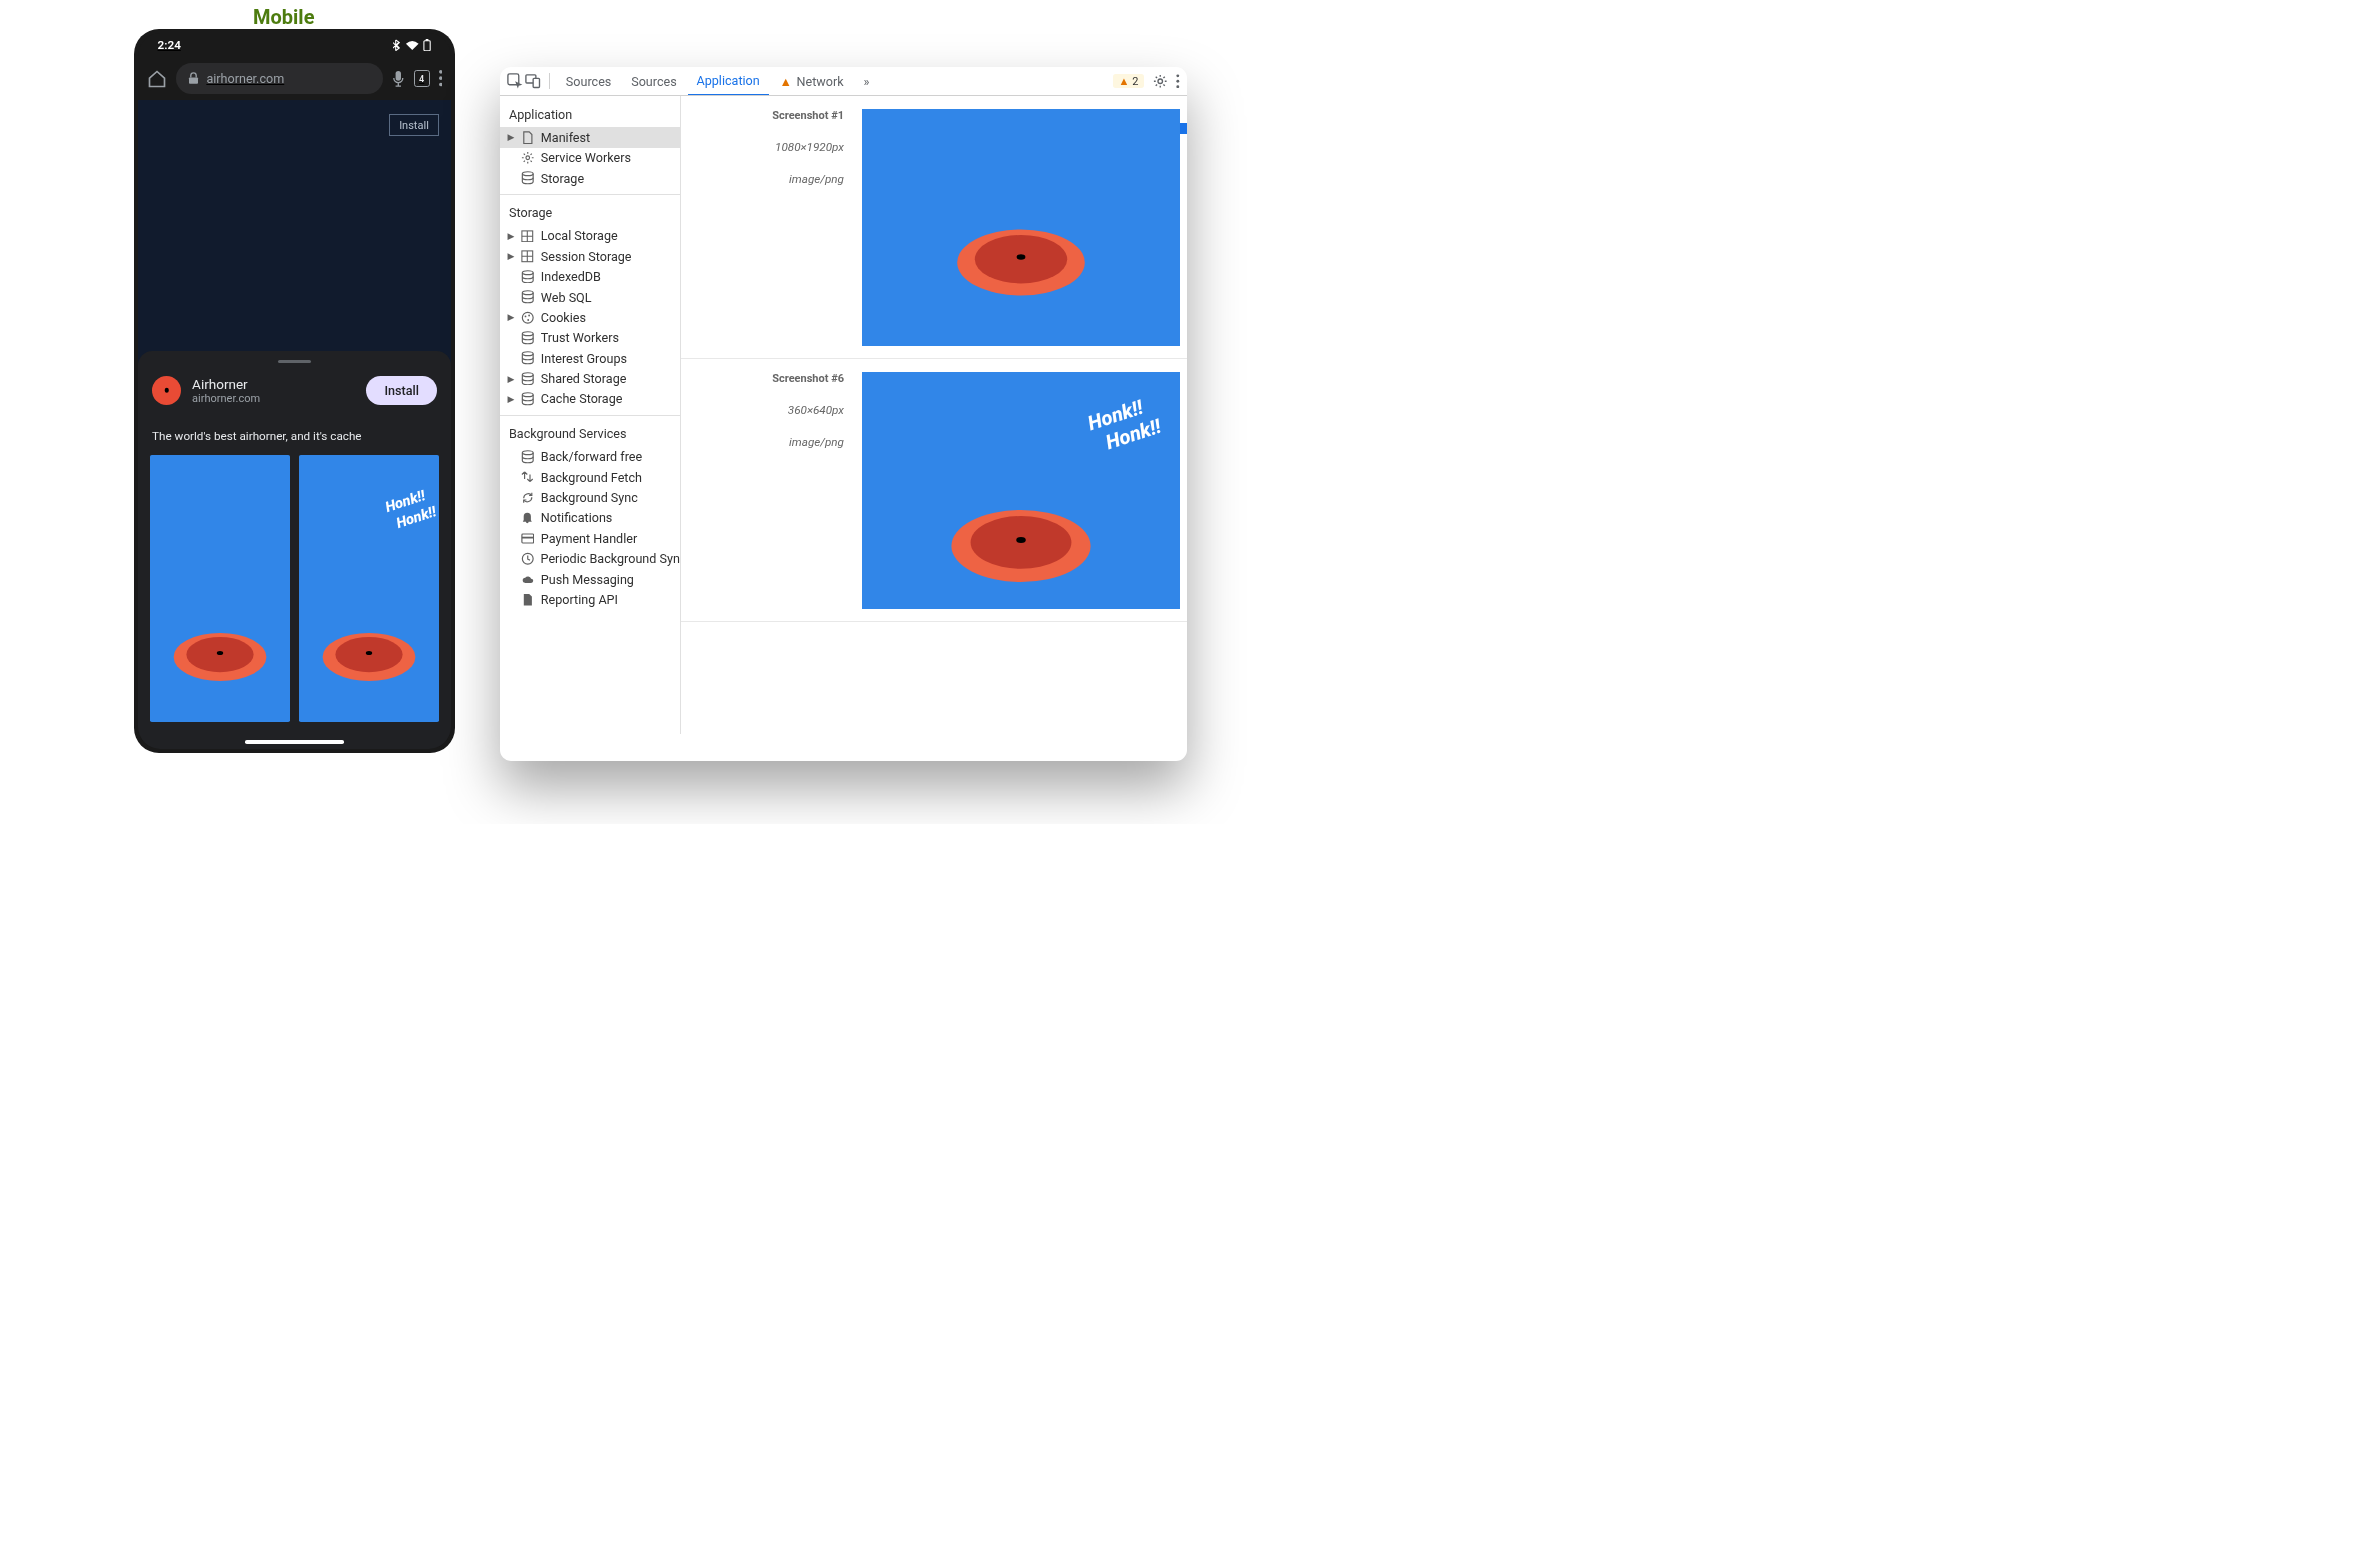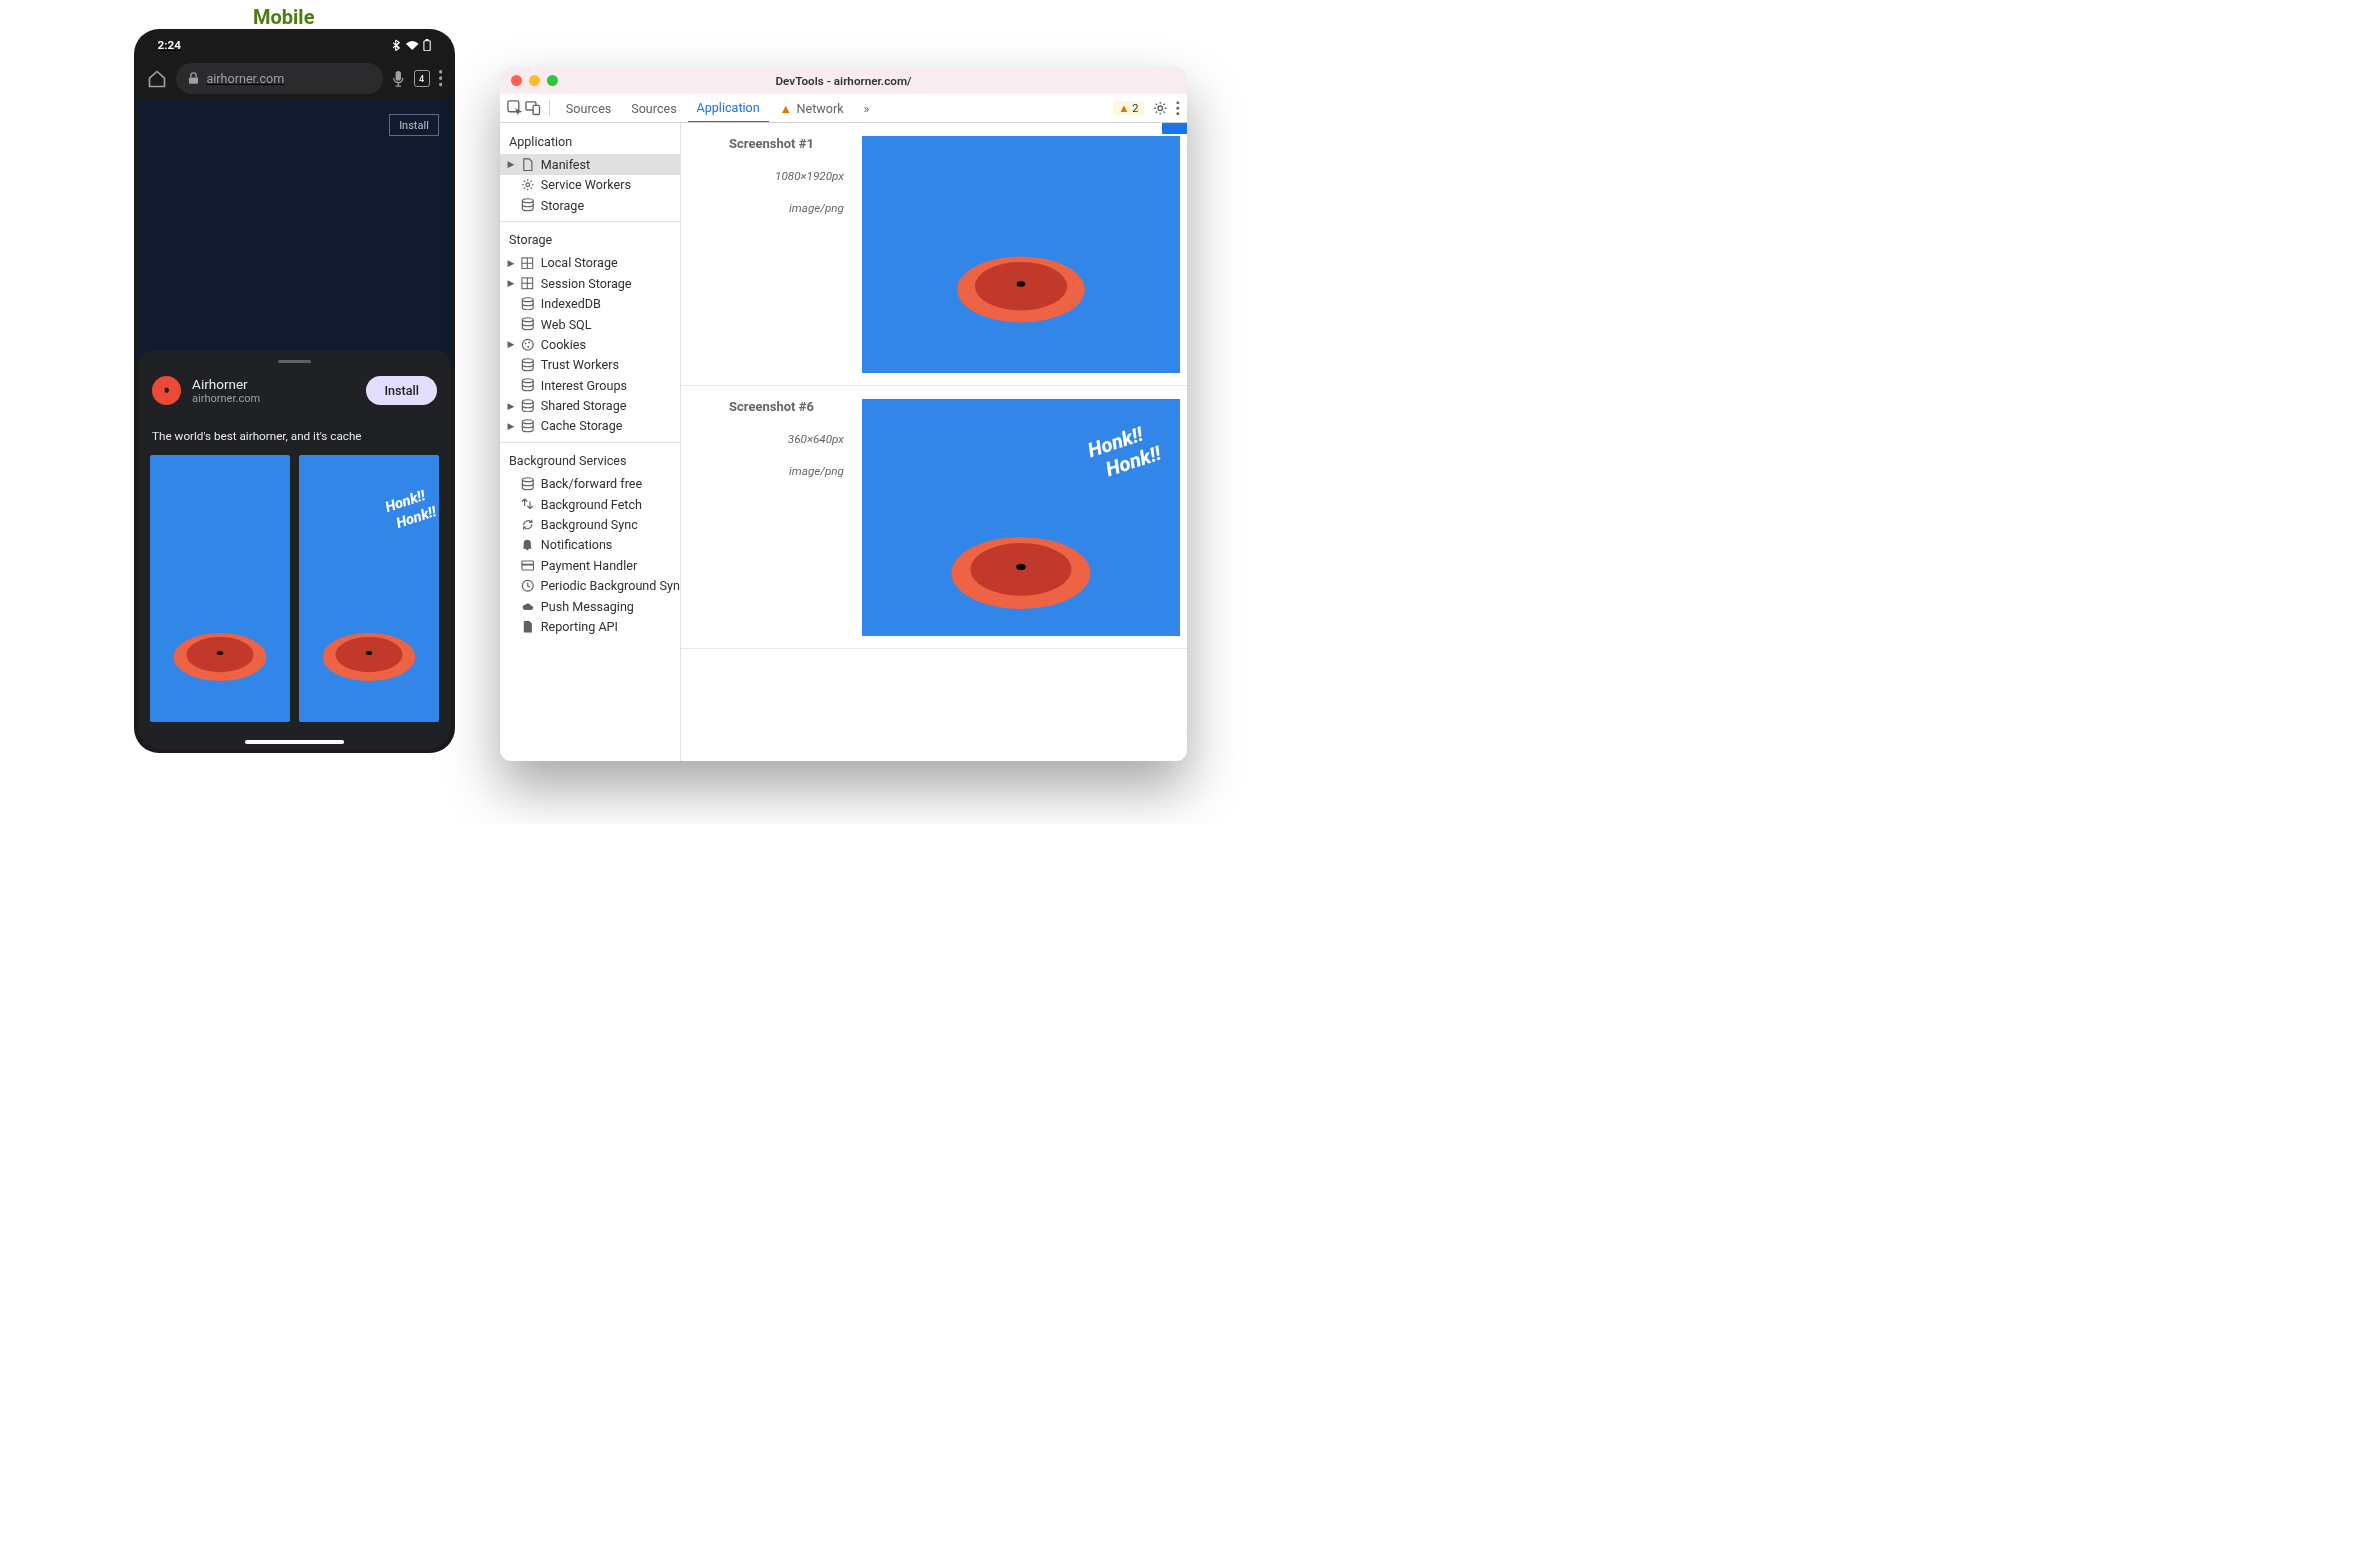--- a/index.html
+++ b/index.html
@@ -64,21 +64,21 @@
 .side-item { padding: 2.7px 9px 2.7px 22px; display: flex; align-items: center; gap: 6.3px; color: #303030; white-space: nowrap; cursor: pointer; }
 .side-item.selected { background: #e0e0e0; }
 .side-item .tri { width: 7.2px; font-size: 9px; margin-left: -14.5px; color: #606060; }
 .side-item .tri.none { visibility: hidden; }
 .side-sep { height: 0.9px; background: #e0e0e0; margin: 5.4px 0; }
 .side-icon { width: 13.5px; height: 13.5px; display: inline-flex; align-items: center; justify-content: center; color: #606060; flex-shrink:0; }
 
 .dt-content { flex: 1; overflow-y: auto; }
 .sc-block { border-bottom: 0.9px solid #e8e8e8; padding: 12.6px 7.2px 12.6px 18px; display: flex; gap: 18px; }
 .sc-meta { width: 145px; text-align: right; }
-.sc-title { font-weight: 700; color: #666; font-size: 13px; margin-bottom: 18px; text-align: center; }
+.sc-title { font-weight: 700; color: #666; font-size: 11px; margin-bottom: 18px; text-align: right; }
 .sc-dim, .sc-mime { color: #666; font-size: 11.7px; margin-bottom: 18px; font-style: italic; }
 .sc-img { flex: 1; background: #3186e8; height: 237px; position: relative; overflow: hidden; }
 .blue-strip { position: absolute; top: 56px; right: 0; width: 25px; height: 11px; background: #1a73e8; }
 
 svg { display: block; }
 </style>
 </head>
 <body>
 
 <svg width="0" height="0" style="position:absolute">
@@ -184,28 +184,20 @@
         </div>
       </div>
       <div class="nav-bar">
           <div class="nav-pill"></div>
         </div>
     </div>
   </div>
 </div>
 
 <div class="devtools">
-  <div class="dt-titlebar">
-    <div class="traffic">
-      <span class="tl-close"></span>
-      <span class="tl-min"></span>
-      <span class="tl-max"></span>
-    </div>
-    <div class="dt-title">DevTools - airhorner.com/</div>
-  </div>
   <div class="dt-tabbar">
     <span>
       <svg width="16.3" height="16.3" viewBox="0 0 18 18">
           <rect x="1" y="1" width="12" height="12" rx="2" fill="none" stroke="#5f6368" stroke-width="1.5"></rect>
           <path d="M9 9 L17 13 L13 14 L12 17 Z" fill="#5f6368"></path>
         </svg>
     </span>
     <span>
       <svg width="16.3" height="16.3" viewBox="0 0 18 18">
           <rect x="1" y="2" width="11" height="9" rx="1" fill="none" stroke="#5f6368" stroke-width="1.5"></rect>

